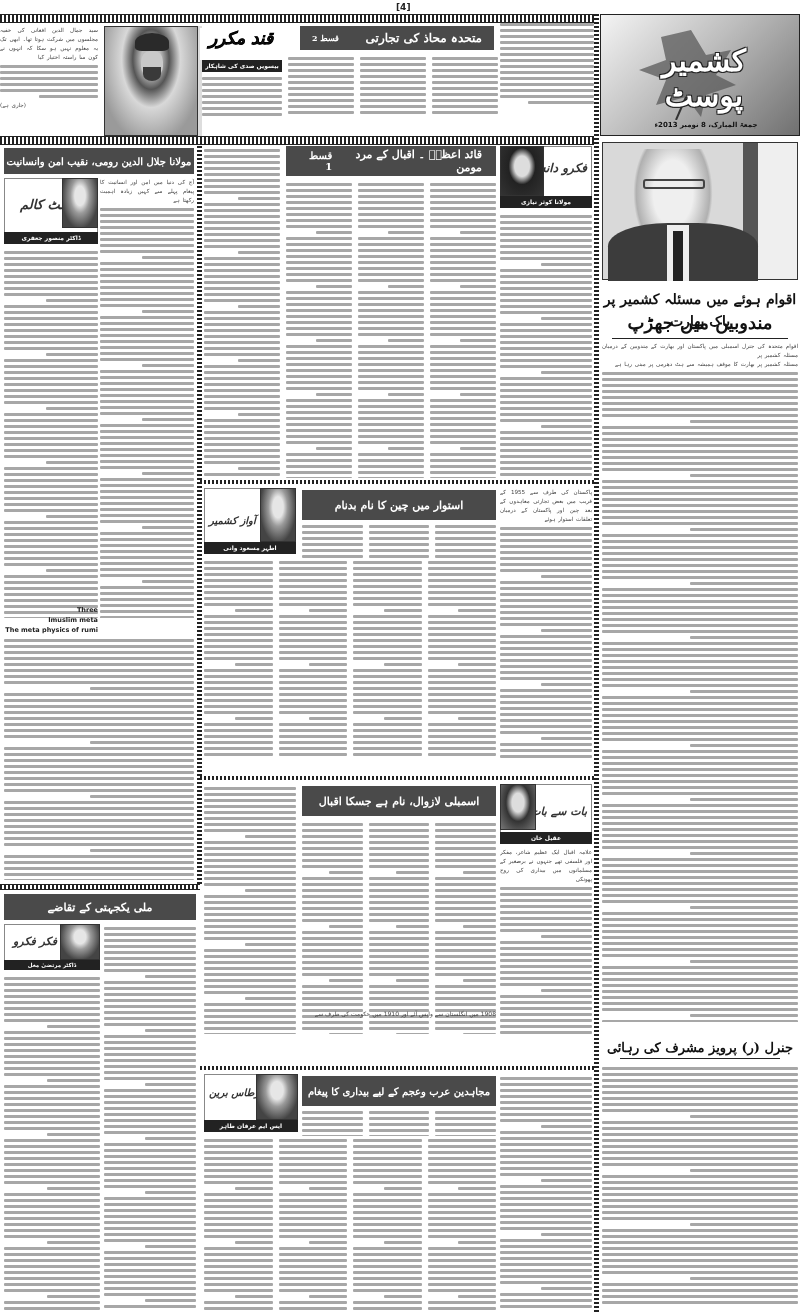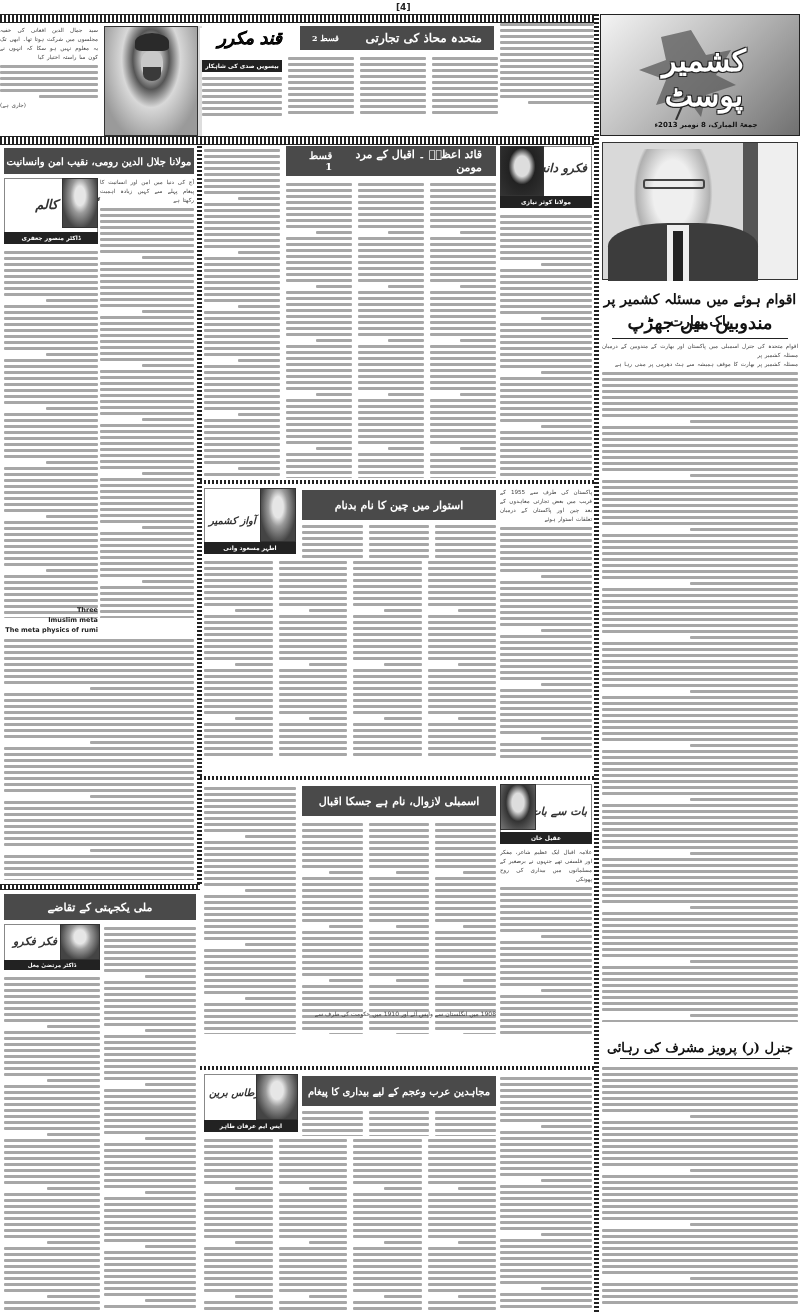--- a/index.html
+++ b/index.html
@@ -7,21 +7,21 @@
 .abs{position:absolute}
 .pagenum{left:396px;top:2px;font-size:9px;font-weight:bold;color:#222}
 .rule{height:9px;background:repeating-linear-gradient(90deg,#222 0 2px,#fff 2px 4px);border-top:1px solid #222;border-bottom:1px solid #222}
 .vrule{width:5px;background:repeating-linear-gradient(180deg,#222 0 2px,#fff 2px 4px)}
 .col{direction:rtl;overflow:hidden}
 .txt{font-size:5.6px;line-height:9px;color:#444;text-align:justify;word-spacing:1px;font-family:"DejaVu Sans",sans-serif}
 .line{height:3px;background:#8a8a8a;margin:3px 0;border-radius:1px;opacity:.75}
 .hbar{background:#4a4a4a;color:#fff;direction:rtl;display:flex;align-items:center;justify-content:center;font-family:"DejaVu Serif",serif;font-weight:bold}
 .photo{background:radial-gradient(ellipse at 50% 35%,#e6e6e6 0 22%,#9a9a9a 40%,#444 75%);border:1px solid #333}
 .caption{background:#222;color:#fff;font-size:7px;direction:rtl;text-align:center;font-weight:bold}
-.label{font-family:"DejaVu Serif",serif;font-weight:bold;color:#333;direction:rtl;text-align:right}
+.label{font-family:"DejaVu Serif",serif;font-weight:bold;color:#333;direction:rtl;text-align:center}
 .masthead{background:linear-gradient(135deg,#f4f4f4 0%,#bdbdbd 45%,#707070 100%);border:1px solid #222}
 .dateline{font-size:7px;direction:rtl;text-align:center;font-weight:bold;color:#111}
 .bigtitle{font-family:"DejaVu Serif",serif;font-weight:bold;direction:rtl;text-align:center;color:#111}
 </style>
 </head>
 <body>
 
 <div class="abs pagenum">[4]</div>
 
 <div class="abs rule" style="left:0;top:14px;width:594px"></div>

